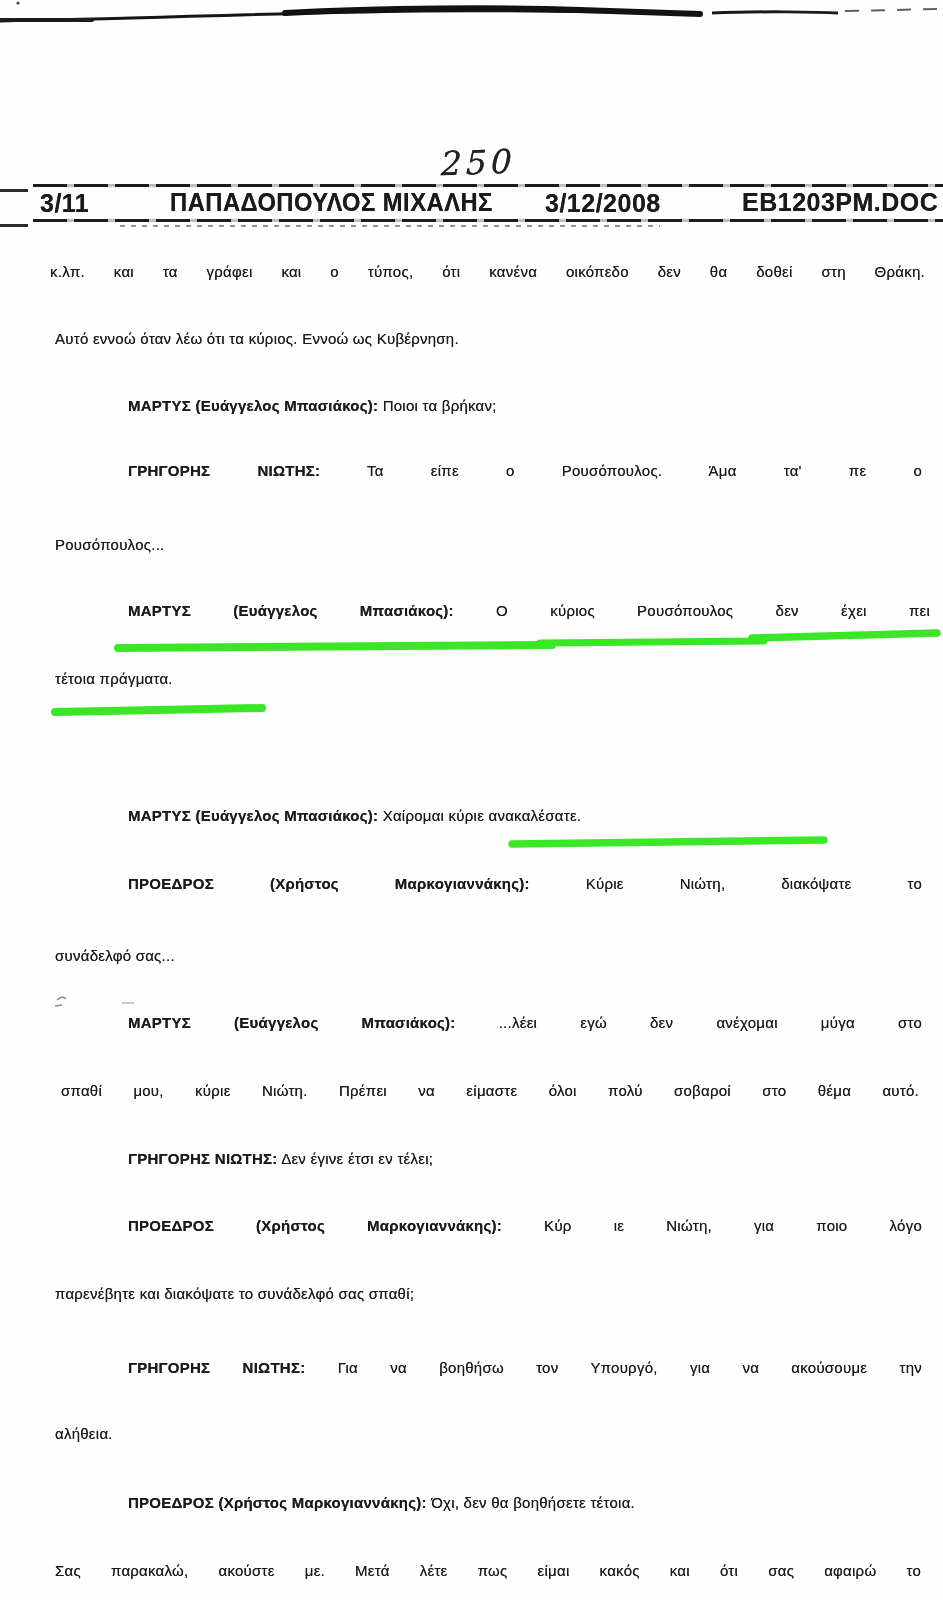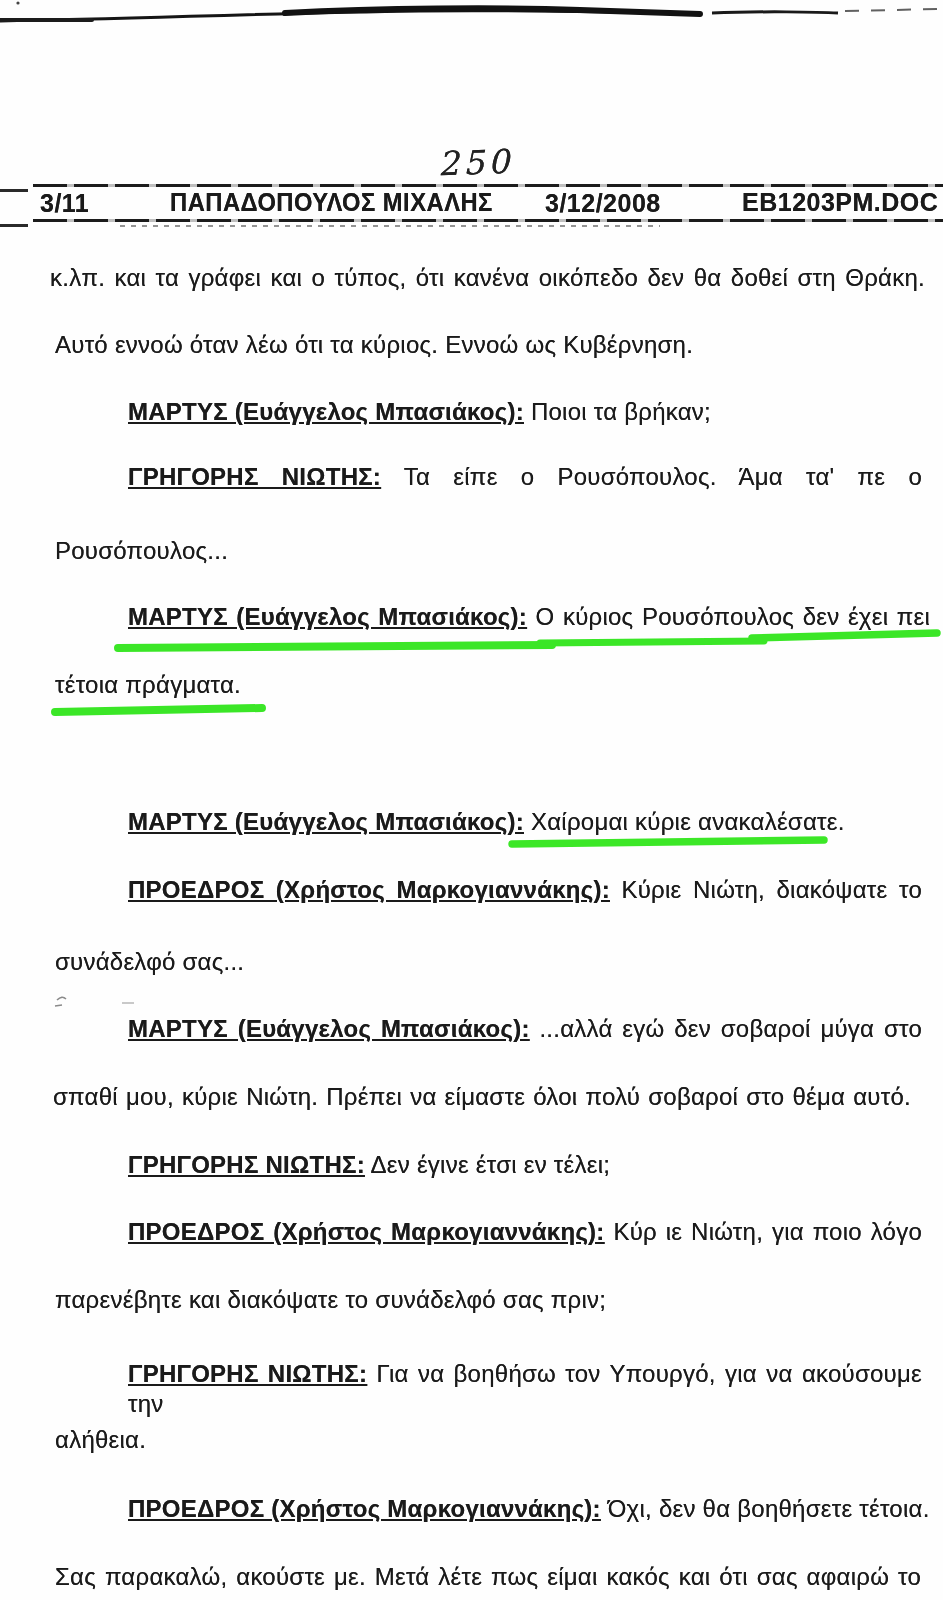--- a/index.html
+++ b/index.html
@@ -4,25 +4,25 @@
 <title>Scanned transcript page</title>
 <style>
   html,body{margin:0;padding:0;background:#e8e8e8;}
   .page{
     position:relative;width:943px;height:1600px;margin:0 auto;
     background:#fefefe;overflow:hidden;
     font-family:"Liberation Sans","DejaVu Sans",sans-serif;
     color:#1a1a1a;
   }
   .line{
-    position:absolute;font-size:24px;line-height:1.25;
+    position:absolute;font-size:15px;line-height:1.25;
     letter-spacing:.25px;white-space:nowrap;
     text-shadow:0 0 .5px rgba(20,20,20,.75);
   }
-  .line .spk{font-weight:700;text-decoration:underline;}
+  .line .spk{font-weight:700;}
   .just{white-space:normal;text-align:justify;text-align-last:justify;}
   
   .hdr-rule{position:absolute;height:3px;
     background:repeating-linear-gradient(90deg,#1c1c1c 0 34px,rgba(28,28,28,.28) 34px 41px);}
   .hdr-stub{position:absolute;height:3px;background:#2a2a2a;}
   .hdr-dotted{position:absolute;height:2px;
     background:repeating-linear-gradient(90deg,rgba(60,60,60,.55) 0 5px,transparent 5px 11px);}
   .hdr-cell{position:absolute;font-weight:700;font-size:25px;line-height:28px;
     letter-spacing:.5px;text-shadow:0 0 .6px rgba(10,10,10,.8);}
   .hdr-name{transform:scaleX(.95);transform-origin:left center;}
@@ -64,25 +64,25 @@
   <div class="line just" style="top:263px;left:50px;width:875px"><b class="spk"></b><span>κ.λπ. και τα γράφει και ο τύπος, ότι κανένα οικόπεδο δεν θα δοθεί στη Θράκη.</span></div>
   <div class="line" style="top:330px;left:55px"><b class="spk"></b><span>Αυτό εννοώ όταν λέω ότι τα κύριος. Εννοώ ως Κυβέρνηση.</span></div>
   <div class="line" style="top:397px;left:128px"><b class="spk">ΜΑΡΤΥΣ (Ευάγγελος Μπασιάκος):</b><span> Ποιοι τα βρήκαν;</span></div>
   <div class="line just" style="top:462px;left:128px;width:794px"><b class="spk">ΓΡΗΓΟΡΗΣ ΝΙΩΤΗΣ:</b><span> Τα είπε ο Ρουσόπουλος. Άμα τα' πε ο</span></div>
   <div class="line" style="top:536px;left:55px"><b class="spk"></b><span>Ρουσόπουλος...</span></div>
   <div class="line just" style="top:602px;left:128px;width:802px"><b class="spk">ΜΑΡΤΥΣ (Ευάγγελος Μπασιάκος):</b><span> Ο κύριος Ρουσόπουλος δεν έχει πει</span></div>
   <div class="line" style="top:670px;left:55px"><b class="spk"></b><span>τέτοια πράγματα.</span></div>
   <div class="line" style="top:807px;left:128px"><b class="spk">ΜΑΡΤΥΣ (Ευάγγελος Μπασιάκος):</b><span> Χαίρομαι κύριε ανακαλέσατε.</span></div>
   <div class="line just" style="top:875px;left:128px;width:794px"><b class="spk">ΠΡΟΕΔΡΟΣ (Χρήστος Μαρκογιαννάκης):</b><span> Κύριε Νιώτη, διακόψατε το</span></div>
   <div class="line" style="top:947px;left:55px"><b class="spk"></b><span>συνάδελφό σας...</span></div>
-  <div class="line just" style="top:1014px;left:128px;width:794px"><b class="spk">ΜΑΡΤΥΣ (Ευάγγελος Μπασιάκος):</b><span> ...αλλά εγώ δεν σοβαροί μύγα στο</span></div>
-  <div class="line just" style="top:1082px;left:53px;width:858px"><b class="spk"></b><span>σπαθί μου, κύριε Νιώτη. Πρέπει να είμαστε όλοι πολύ σοβαροί στο θέμα αυτό.</span></div>
+  <div class="line just" style="top:1014px;left:128px;width:794px"><b class="spk">ΜΑΡΤΥΣ (Ευάγγελος Μπασιάκος):</b><span> ...λέει εγώ δεν ανέχομαι μύγα στο</span></div>
+  <div class="line just" style="top:1082px;left:61px;width:858px"><b class="spk"></b><span>σπαθί μου, κύριε Νιώτη. Πρέπει να είμαστε όλοι πολύ σοβαροί στο θέμα αυτό.</span></div>
   <div class="line" style="top:1150px;left:128px"><b class="spk">ΓΡΗΓΟΡΗΣ ΝΙΩΤΗΣ:</b><span> Δεν έγινε έτσι εν τέλει;</span></div>
   <div class="line just" style="top:1217px;left:128px;width:794px"><b class="spk">ΠΡΟΕΔΡΟΣ (Χρήστος Μαρκογιαννάκης):</b><span> Κύρ ιε Νιώτη, για ποιο λόγο</span></div>
-  <div class="line" style="top:1285px;left:55px"><b class="spk"></b><span>παρενέβητε και διακόψατε το συνάδελφό σας πριν;</span></div>
+  <div class="line" style="top:1285px;left:55px"><b class="spk"></b><span>παρενέβητε και διακόψατε το συνάδελφό σας σπαθί;</span></div>
   <div class="line just" style="top:1359px;left:128px;width:794px"><b class="spk">ΓΡΗΓΟΡΗΣ ΝΙΩΤΗΣ:</b><span> Για να βοηθήσω τον Υπουργό, για να ακούσουμε την</span></div>
   <div class="line" style="top:1425px;left:55px"><b class="spk"></b><span>αλήθεια.</span></div>
   <div class="line" style="top:1494px;left:128px"><b class="spk">ΠΡΟΕΔΡΟΣ (Χρήστος Μαρκογιαννάκης):</b><span> Όχι, δεν θα βοηθήσετε τέτοια.</span></div>
   <div class="line just" style="top:1562px;left:55px;width:866px"><b class="spk"></b><span>Σας παρακαλώ, ακούστε με. Μετά λέτε πως είμαι κακός και ότι σας αφαιρώ το</span></div>
 
   <svg class="overlay" width="943" height="1600">
     <g fill="none" stroke-linecap="round" opacity="0.92">
       <path d="M118,648 L552,645" stroke-width="8" stroke="#2be515"></path>
       <path d="M540,643 L764,641" stroke-width="7" stroke="#2be515"></path>
       <path d="M752,638 L937,633" stroke-width="7.5" stroke="#2be515"></path>

